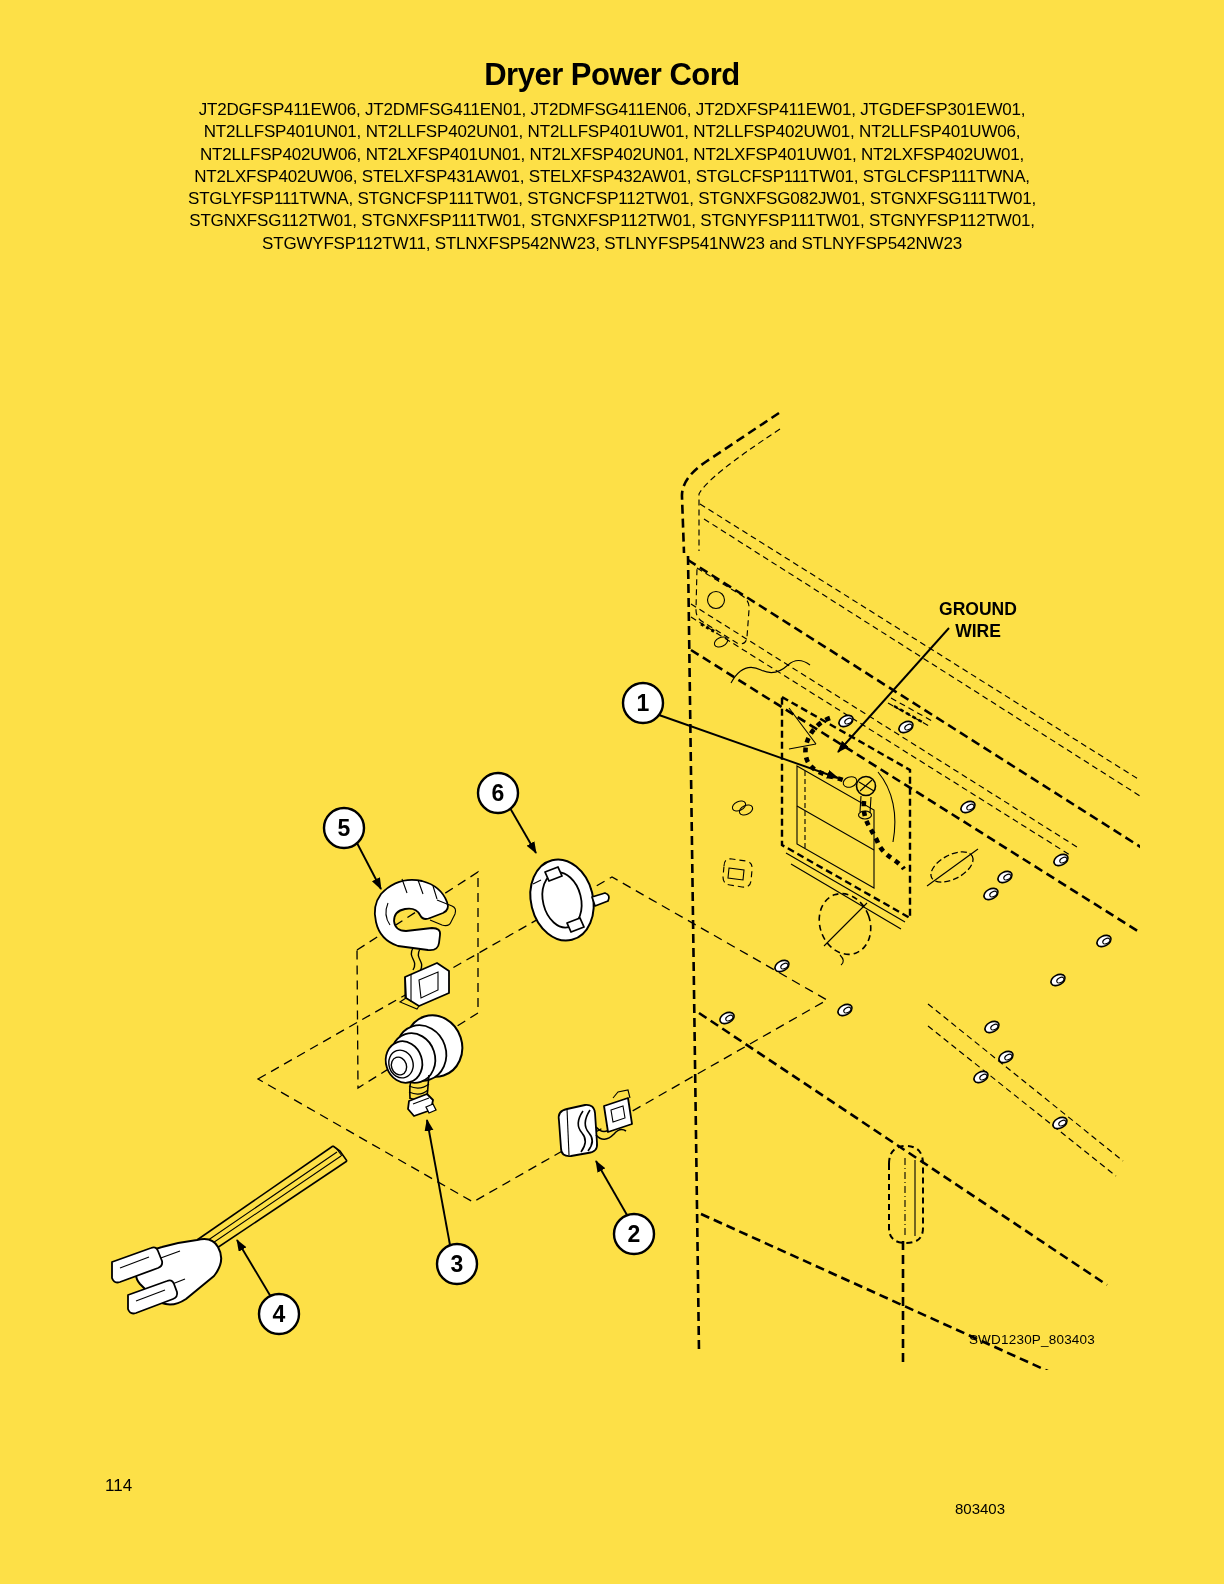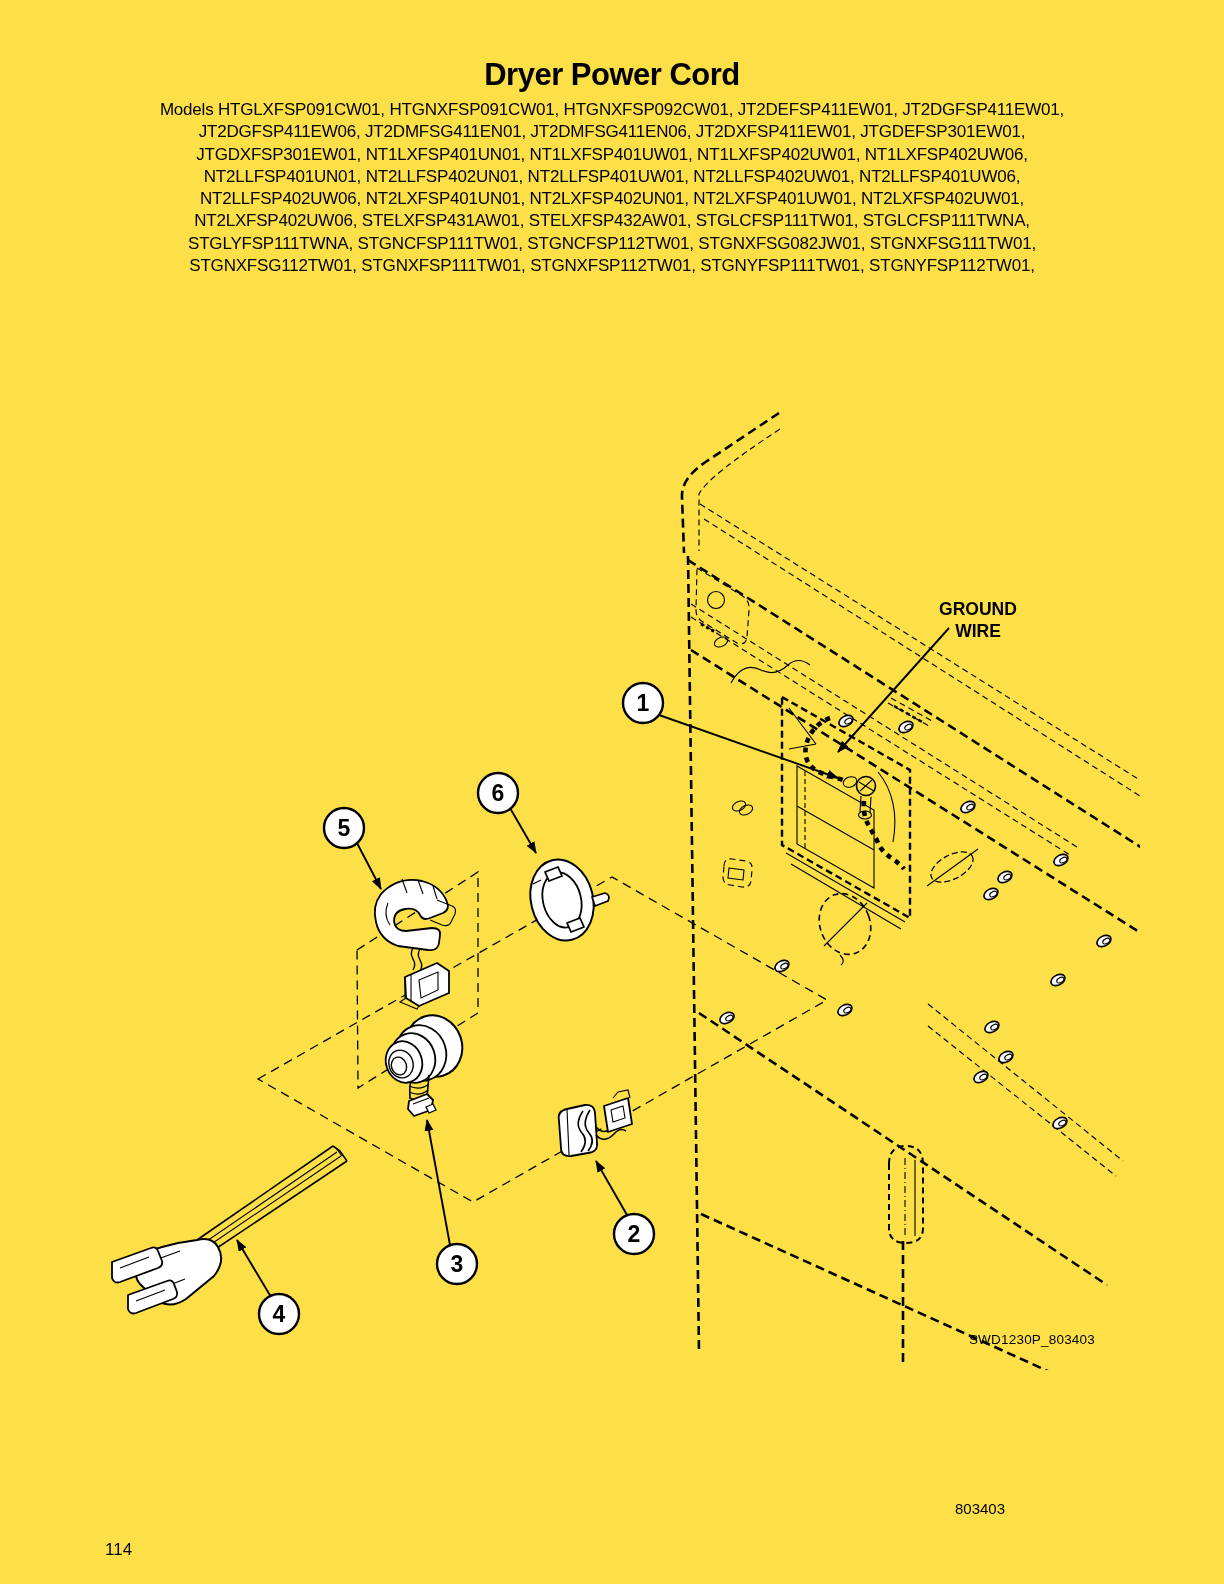--- a/index.html
+++ b/index.html
@@ -22,21 +22,21 @@
     position:absolute;top:99px;left:62px;width:1100px;
     text-align:center;font-size:17px;line-height:22.3px;letter-spacing:-0.2px;
     white-space:nowrap;
   }
   .diagram-wrap{position:absolute;left:100px;top:390px;width:1040px;height:980px;}
   svg{display:block;}
   .diagram-code{
     position:absolute;top:1332px;left:845px;width:250px;
     text-align:right;font-size:13.5px;letter-spacing:0.2px;
   }
-  .footer-page{position:absolute;top:1540px;left:105px;font-size:17px;}
+  .footer-page{position:absolute;top:1476px;left:105px;font-size:17px;}
   .footer-copy{position:absolute;top:1500px;left:212px;width:800px;text-align:center;font-size:15px;}
   .footer-doc{position:absolute;top:1500px;left:955px;width:150px;text-align:left;font-size:15px;}
 
   
   .cd{fill:none;stroke:#000;stroke-width:2.6;stroke-dasharray:9 5;}
   .td{fill:none;stroke:#000;stroke-width:1.15;stroke-dasharray:6 4;}
   .pl{fill:none;stroke:#000;stroke-width:1.3;stroke-dasharray:9 6;}
   .sl{fill:none;stroke:#000;stroke-width:1.6;}
   .tl{fill:none;stroke:#000;stroke-width:1.1;}
   .wf{fill:#fff;stroke:#000;stroke-width:1.8;stroke-linejoin:round;}
@@ -47,28 +47,27 @@
   .lb{font-size:17.5px;font-weight:bold;text-anchor:middle;fill:#000;}
 </style>
 </head>
 <body>
 
 <div class="page">
 
   <h1 class="doc-title">Dryer Power Cord</h1>
 
   <div class="models">
-    <div>Models HTGLXFSP091CW01, HTGNXFSP091CW01, HTGNXFSP092CW01, JT2DEFSP411EW01, JT2DGFSP411EW01,</div>
     <div>JT2DGFSP411EW06, JT2DMFSG411EN01, JT2DMFSG411EN06, JT2DXFSP411EW01, JTGDEFSP301EW01,</div>
-    <div>JTGDXFSP301EW01, NT1LXFSP401UN01, NT1LXFSP401UW01, NT1LXFSP402UW01, NT1LXFSP402UW06,</div>
     <div>NT2LLFSP401UN01, NT2LLFSP402UN01, NT2LLFSP401UW01, NT2LLFSP402UW01, NT2LLFSP401UW06,</div>
     <div>NT2LLFSP402UW06, NT2LXFSP401UN01, NT2LXFSP402UN01, NT2LXFSP401UW01, NT2LXFSP402UW01,</div>
     <div>NT2LXFSP402UW06, STELXFSP431AW01, STELXFSP432AW01, STGLCFSP111TW01, STGLCFSP111TWNA,</div>
     <div>STGLYFSP111TWNA, STGNCFSP111TW01, STGNCFSP112TW01, STGNXFSG082JW01, STGNXFSG111TW01,</div>
     <div>STGNXFSG112TW01, STGNXFSP111TW01, STGNXFSP112TW01, STGNYFSP111TW01, STGNYFSP112TW01,</div>
+    <div>STGWYFSP112TW11, STLNXFSP542NW23, STLNYFSP541NW23 and STLNYFSP542NW23</div>
   </div>
 
   <div class="diagram-wrap">
   <svg width="1040" height="980" viewBox="100 390 1040 980" xmlns="http://www.w3.org/2000/svg">
     <defs>
       <marker id="ah" markerWidth="13" markerHeight="10" refX="11" refY="4.5" orient="auto" markerUnits="userSpaceOnUse">
         <path d="M0,0 L12,4.5 L0,9 Z" fill="#000"></path>
       </marker>
     </defs>
 

